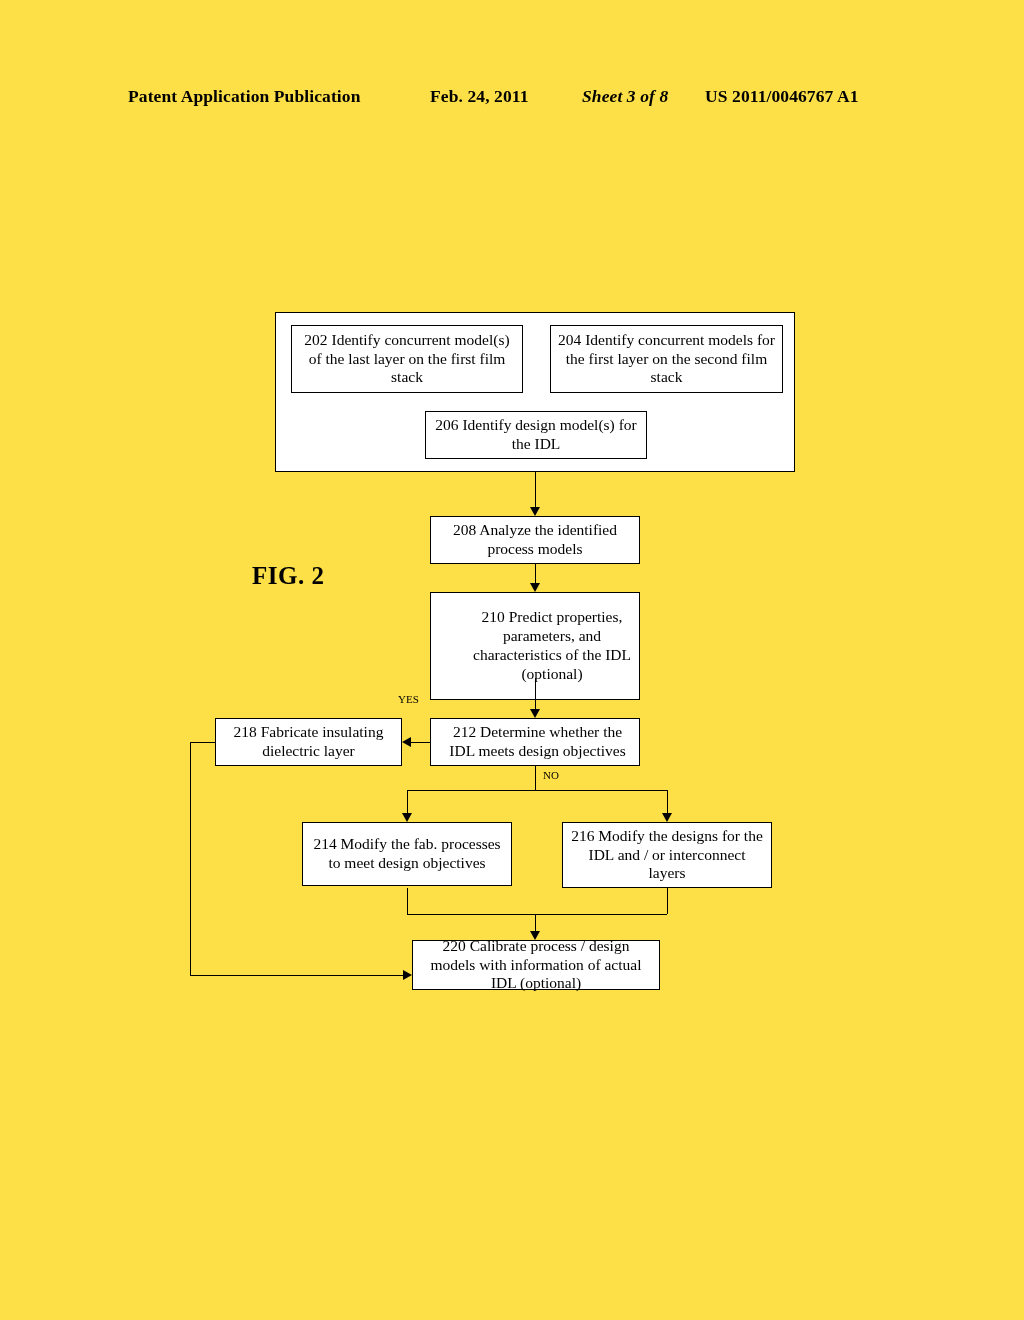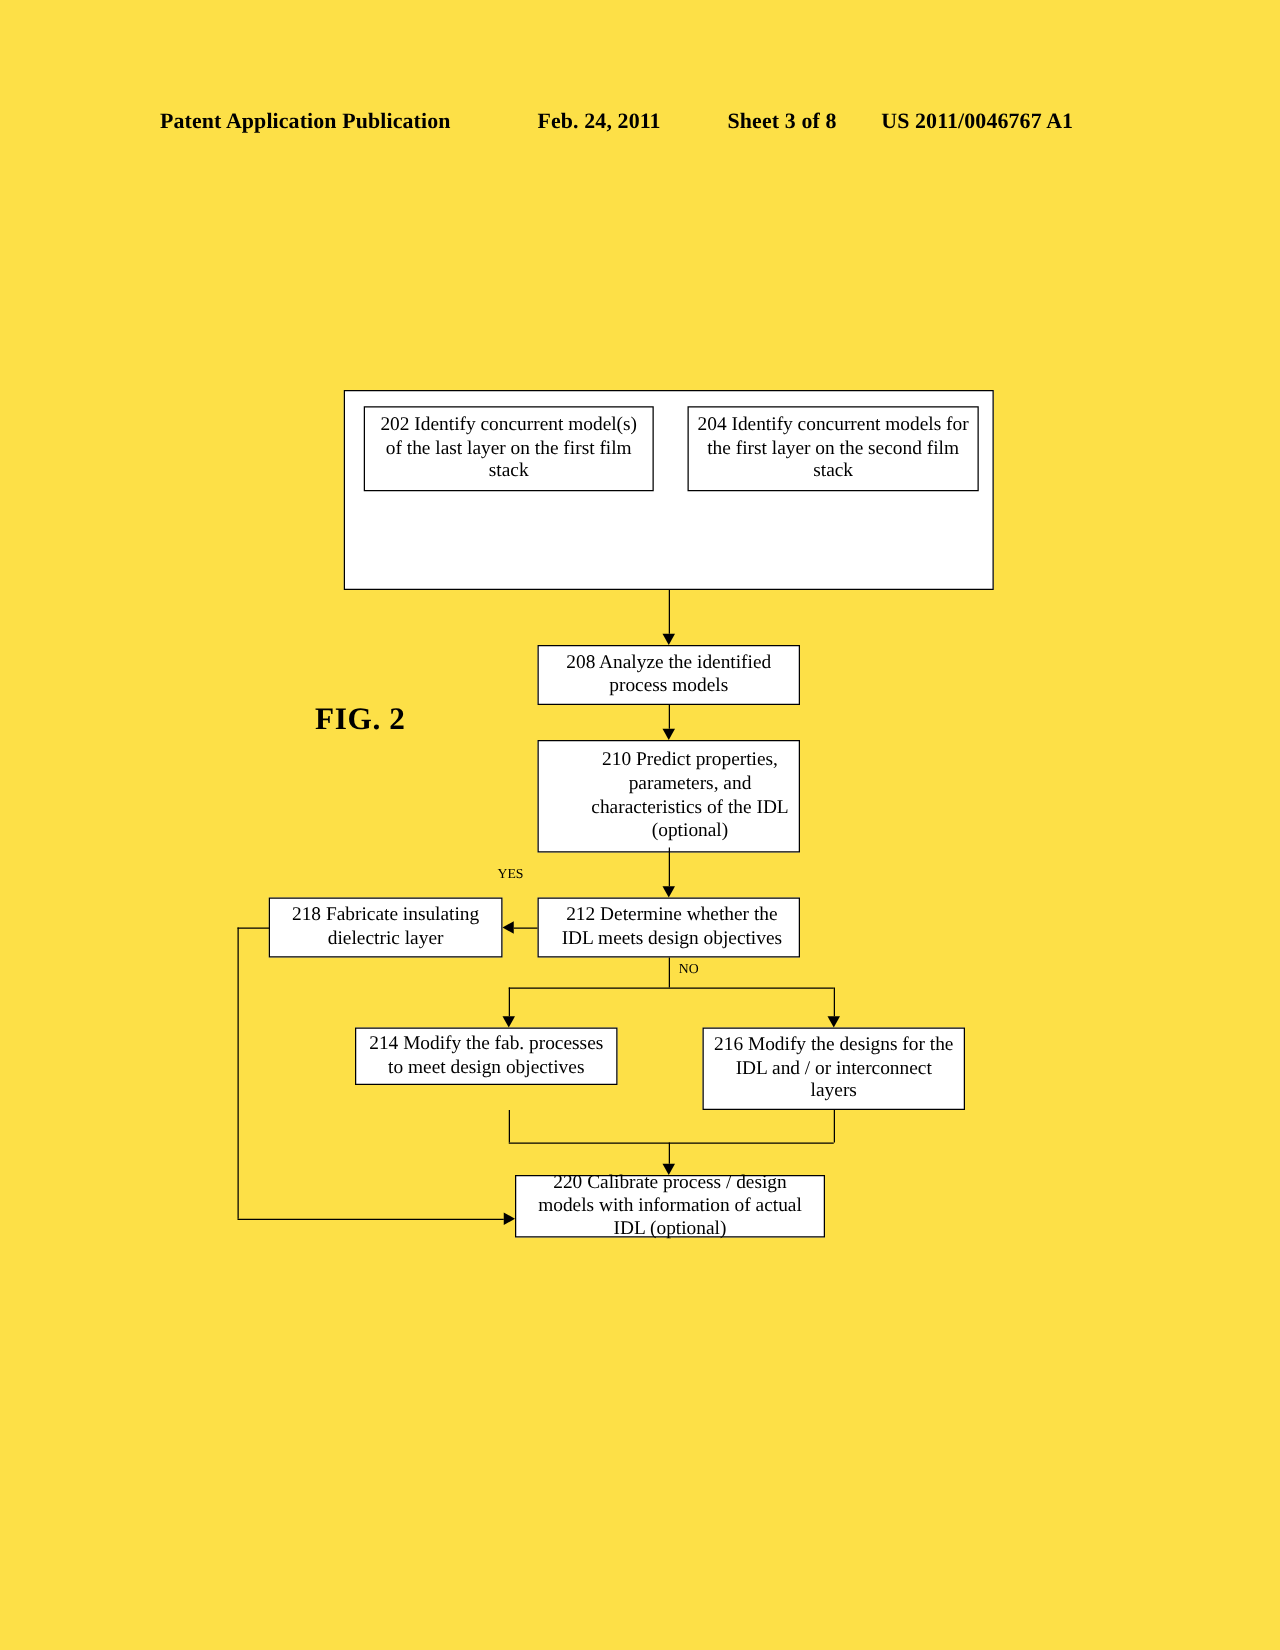--- a/index.html
+++ b/index.html
@@ -30,21 +30,21 @@
     display: flex;
     align-items: baseline;
     font-family: "Liberation Serif", "DejaVu Serif", serif;
     font-weight: bold;
     font-size: 17.5px;
     letter-spacing: 0.1px;
     white-space: nowrap;
   }
   #header .h-pub   { position: absolute; left: 128px; top: 0; }
   #header .h-date  { position: absolute; left: 430px; top: 0; }
-  #header .h-sheet { position: absolute; left: 582px; top: 0; }
+  #header .h-sheet { position: absolute; left: 582px; top: 0; font-style: italic; }
   #header .h-num   { position: absolute; left: 705px; top: 0; }
 
   
   #fig-label {
     position: absolute;
     left: 252px;
     top: 562px;
     font-family: "Liberation Serif", "DejaVu Serif", serif;
     font-weight: bold;
     font-size: 25px;
@@ -77,24 +77,24 @@
     box-sizing: border-box;
     border: 1.5px solid #000000;
     background: #ffffff;
   }
 
   
   #box-202 { left: 291px;  top: 325px; width: 232px; height: 68px; }
   #box-204 { left: 550px;  top: 325px; width: 233px; height: 68px; }
   #box-206 { left: 425px;  top: 411px; width: 222px; height: 48px; }
   #box-208 { left: 430px;  top: 516px; width: 210px; height: 48px; }
-  #box-210 { left: 430px;  top: 592px; width: 210px; height: 90px; padding-left: 40px; }
+  #box-210 { left: 430px;  top: 592px; width: 210px; height: 108px; padding-left: 40px; }
   #box-212 { left: 430px;  top: 718px; width: 210px; height: 48px; padding-left: 11px; }
   #box-218 { left: 215px;  top: 718px; width: 187px; height: 48px; }
-  #box-214 { left: 284px;  top: 822px; width: 210px; height: 46px; }
+  #box-214 { left: 302px;  top: 822px; width: 210px; height: 64px; }
   #box-216 { left: 562px;  top: 822px; width: 210px; height: 66px; }
   #box-220 { left: 412px;  top: 940px; width: 248px; height: 50px; }
 
   
   .vline {
     position: absolute;
     width: 0;
     border-left: 1.6px solid #000000;
   }
   .hline {
@@ -154,20 +154,23 @@
   <div id="group-box"></div>
 
   <div class="fbox" id="box-202">
     <span class="txt">202  Identify concurrent model(s) of the last layer on the first film stack</span>
   </div>
 
   <div class="fbox" id="box-204">
     <span class="txt">204  Identify concurrent models for the first layer on the second film stack</span>
   </div>
 
+  <div class="fbox" id="box-206">
+    <span class="txt">206  Identify design model(s) for the IDL</span>
+  </div>
 
   <div class="fbox" id="box-208">
     <span class="txt">208  Analyze the identified process models</span>
   </div>
 
   <div class="fbox" id="box-210">
     <span class="txt">210  Predict properties, parameters, and characteristics of the IDL (optional)</span>
   </div>
 
   <div class="fbox" id="box-212">

